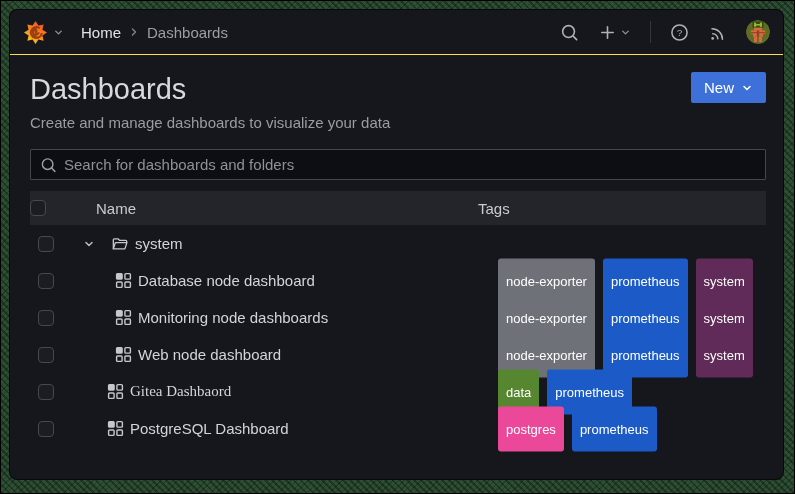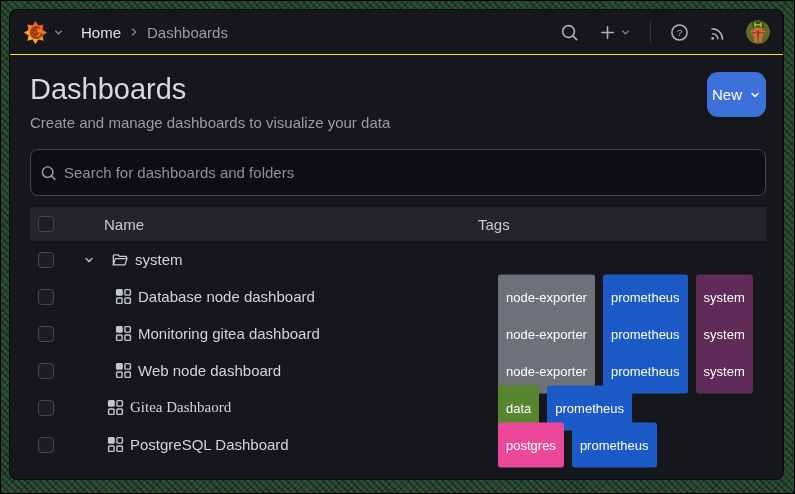--- a/index.html
+++ b/index.html
@@ -37,38 +37,38 @@
   .nav-icon{color:#aeb1b7;display:flex;align-items:center;cursor:pointer;}
   .plus-group{display:flex;align-items:center;gap:3px;}
   .nav-divider{width:1px;height:22px;background:#33363c;}
   .avatar{width:24px;height:24px;border-radius:50%;overflow:hidden;cursor:pointer;display:flex;}
   
   .main{padding:0 17px 0 20px;}
   .title-row{display:flex;justify-content:space-between;align-items:flex-start;margin-top:17px;}
   h1{margin:0;font-size:29px;line-height:34px;font-weight:500;color:#d8d9dd;}
   .subtitle{margin-top:8px;font-size:15px;color:#9a9ca2;}
   .btn-primary{
-    display:flex;align-items:center;gap:7px;height:45px;padding:0 5px;
-    background:#3d71d9;border:none;border-radius:11px;color:#fff;
+    display:flex;align-items:center;gap:7px;height:31px;padding:0 13px;
+    background:#3d71d9;border:none;border-radius:2px;color:#fff;
     font-size:15px;font-family:inherit;cursor:pointer;
   }
   .btn-primary svg{margin-top:1px;}
   .searchbox{position:relative;margin-top:18px;}
   .searchbox input{
-    width:100%;height:47px;box-sizing:border-box;
-    background:#0d0e13;border:1px solid #43464d;border-radius:8px;
+    width:100%;height:31px;box-sizing:border-box;
+    background:#0d0e13;border:1px solid #43464d;border-radius:1px;
     color:#d5d7dc;font-size:15px;padding:0 10px 0 33px;font-family:inherit;
   }
   .searchbox input::placeholder{color:#8e9197;}
   .search-glyph{position:absolute;left:10px;top:50%;transform:translateY(-50%);color:#9b9ea5;display:flex;}
   
   .thead{
     margin-top:11px;height:34px;background:#23252b;
     display:flex;align-items:center;position:relative;
-    padding-left:8px;font-size:15px;color:#c8cbd1;
+    font-size:15px;color:#c8cbd1;
   }
   .col-name{margin-left:50px;}
   .col-tags{position:absolute;left:448px;}
   .trow{
     height:37px;display:flex;align-items:center;position:relative;padding-left:8px;
   }
   .checkbox{
     width:16px;height:16px;flex:0 0 16px;border-radius:4px;
     background:#1b1d23;border:1px solid #45484f;cursor:pointer;box-sizing:border-box;
   }
@@ -254,21 +254,21 @@
           <span class="checkbox"></span>
           <span class="name-wrap" style="margin-left: 61px;">
             <span class="ricon">
               <svg width="17" height="17" viewBox="0 0 18 18" fill="none" stroke="currentColor" stroke-width="1.5">
                 <rect x="1.7" y="1.7" width="5.8" height="5.8" rx="1" fill="currentColor"></rect>
                 <rect x="10.5" y="1.7" width="5.8" height="5.8" rx="1"></rect>
                 <rect x="1.7" y="10.5" width="5.8" height="5.8" rx="1"></rect>
                 <rect x="10.5" y="10.5" width="5.8" height="5.8" rx="1"></rect>
               </svg>
             </span>
-            <span class="rlabel">Monitoring gitea dashboard</span>
+            <span class="rlabel">Monitoring node dashboards</span>
           </span>
           <span class="tags">
             <span class="tag" style="background: rgb(110, 114, 120);">node-exporter</span>
             <span class="tag" style="background: rgb(28, 91, 199);">prometheus</span>
             <span class="tag" style="background: rgb(96, 42, 89);">system</span>
           </span>
         </div>
         <div class="trow">
           <span class="checkbox"></span>
           <span class="name-wrap" style="margin-left: 61px;">

